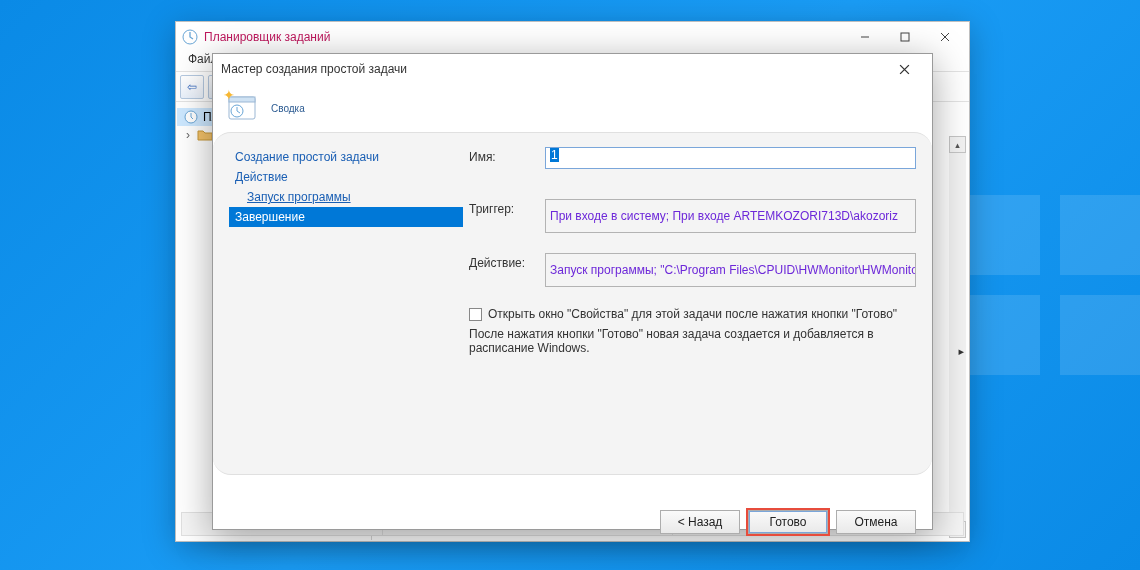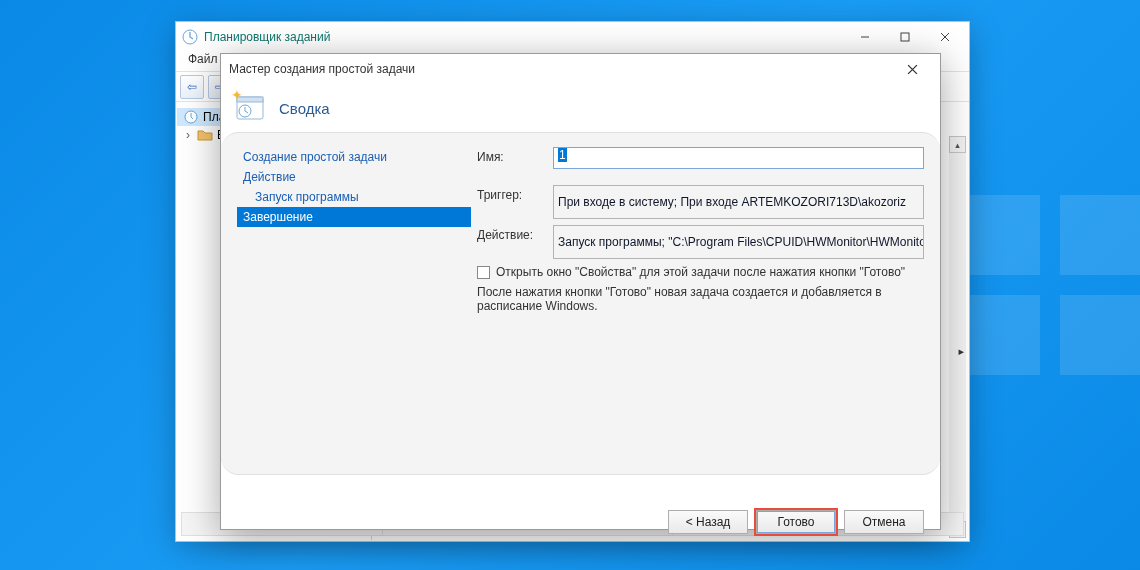--- a/index.html
+++ b/index.html
@@ -14,21 +14,21 @@
   .logo-panes .p1{ left:0; top:0;} .logo-panes .p2{ right:0; top:0;}
   .logo-panes .p3{ left:0; bottom:0;} .logo-panes .p4{ right:0; bottom:0;}
 
   .parent-window {
     position:absolute; left:175px; top:21px; width:795px; height:521px;
     background:#fff; border:1px solid #bfbfbf;
     box-shadow: 0 6px 30px rgba(0,0,0,0.25);
   }
   .titlebar {
     height:30px; display:flex; align-items:center; padding:0 4px 0 6px;
-    font-size:12px; color:#0f766e;
+    font-size:12px; color:#be185d;
   }
   .title-icon { width:16px; height:16px; margin-right:6px; display:flex; align-items:center; justify-content:center;}
   .title-icon svg{width:16px;height:16px;}
   .window-controls{ margin-left:auto; display:flex;}
   .wc{ width:40px; height:30px; display:flex; align-items:center; justify-content:center; color:#444;}
   .wc svg{width:10px;height:10px;}
   .menubar{ height:20px; padding:0 6px; font-size:12px; color:#333; border-bottom:1px solid #e3e3e3;}
   .menubar span{ padding:2px 6px;}
   .toolbar{ height:30px; display:flex; align-items:center; gap:4px; padding:0 4px; border-bottom:1px solid #e3e3e3;}
   .navbtn{ width:24px; height:24px; border:1px solid #b5c9e0; border-radius:2px; display:flex; align-items:center; justify-content:center; font-size:12px; color:#3a6bbf; background:linear-gradient(#fff,#eaf1fb);}
@@ -43,43 +43,43 @@
   .scroll-right{ position:absolute; right:2px; top:32px; width:17px; bottom:2px; background:#f2f2f2;}
   .scroll-right .up{border:1px solid #c5c5c5;height:17px;display:flex;align-items:center;justify-content:center;font-size:9px;color:#555;}
   .scroll-right .down{position:absolute; bottom:0;left:0;right:0;border:1px solid #c5c5c5;height:17px;display:flex;align-items:center;justify-content:center;font-size:9px;color:#555;}
   .bottom-scroll-arrow{position:absolute;right:4px;bottom:182px;font-size:11px;color:#333;}
   .status-white{ position:absolute; left:0; right:0; bottom:0; height:34px;}
   .inner-gray{ position:absolute; left:4px; right:4px; bottom:4px; height:24px; background:#f5f5f5; border:1px solid #e0e0e0;}
   .inner-split{ position:absolute; top:0; bottom:0; width:1px; background:#e0e0e0;}
 
   
   .dialog{
-    position:absolute; left:220px; top:53px; width:721px; height:477px;
+    position:absolute; left:212px; top:53px; width:721px; height:477px;
     background:#fff; border:1px solid #9a9a9a;
     box-shadow: 0 8px 36px rgba(0,0,0,0.35);
   }
   .dialog-titlebar{ height:30px; display:flex; align-items:center; padding:0 8px; font-size:12px; color:#333;}
   .dialog-close{ margin-left:auto; width:40px; height:28px; display:flex; align-items:center; justify-content:center; color:#444;}
   .dialog-header{ height:48px; display:flex; align-items:center; gap:12px; padding:0 12px; }
   .wiz-icon{ width:34px; height:34px; position:relative;}
   .wiz-icon .star{position:absolute;left:-2px;top:-4px;color:#f7b733;font-size:14px;}
-  .wiz-title{ font-size:15px; color:#2b5a91;}
+  .wiz-title{ font-size:10px; color:#2b5a91;}
   .dialog-body{ position:absolute; left:0; top:78px; right:0; bottom:54px; background:#f4f4f4; border-top:1px solid #e0e0e0; border-bottom:1px solid #e0e0e0; padding:18px 16px 10px 16px;border-radius:18px;}
   .steps{ position:absolute; left:16px; top:14px; width:234px; font-size:12px;}
   .step{ padding:3px 6px; color:#1a5fb4; cursor:default; white-space:nowrap;}
-  .step.indent{ padding-left:18px;}
+  .step.indent{ padding-left:18px;text-decoration:underline;}
   .step.current{ background:#0078d7; color:#fff;}
   .form{ position:absolute; left:256px; top:14px; right:16px; bottom:10px; font-size:12px; color:#333;}
-  .frow{ display:flex; align-items:flex-start; margin-bottom:6px;}
+  .frow{ display:flex; align-items:flex-start; margin-bottom:20px;}
   .flabel{ width:76px; padding-top:3px;}
   .textbox{ flex:1; height:22px; border:1px solid #7aa6da; background:#fff; padding:0 4px; font-size:12px; color:#222;}
   .textbox.sel-content{ background:#fff; }
   .textbox .seltext{ background:#0078d7; color:#fff; padding:0 1px; }
   .textarea{ flex:1; height:143px; border:1px solid #b3b3b3; background:#fff; resize:none; }
-  .ro-box{ flex:1; height:22px; background:#f4f4f4; border:1px solid #b3b3b3; padding:16px 4px; display:flex; align-items:center; white-space:nowrap; overflow:hidden; text-overflow:ellipsis; color:#0f172a;}
+  .ro-box{ flex:1; height:22px; background:#f4f4f4; border:1px solid #b3b3b3; padding:16px 4px; display:flex; align-items:center; white-space:nowrap; overflow:hidden; text-overflow:ellipsis; color:#6d28d9;}
   .chk-row{ display:flex; align-items:center; gap:6px; margin-top:6px;}
   .chk{ width:13px; height:13px; border:1px solid #888; background:#fff;}
   .hint{ margin-top:6px; color:#333;}
   .dialog-buttons{ position:absolute; left:0; right:0; bottom:0; height:54px; display:flex; align-items:center; justify-content:flex-end; gap:8px; padding:0 16px; background:#fff;}
   .btn{ height:24px; min-width:80px; padding:0 12px; font-size:12px; border:1px solid #adadad; background:linear-gradient(#fafafa,#e9e9e9); color:#222; display:flex; align-items:center; justify-content:center;margin-top:40px;}
   .btn.default-outline{ position:relative; }
   .btn.default-outline::after{ content:""; position:absolute; inset:-3px; border:2px solid #e74c3c; pointer-events:none;}
   .btn.focus-ring{ box-shadow: inset 0 0 0 1px #7aa6da; }
 </style>
 </head>

